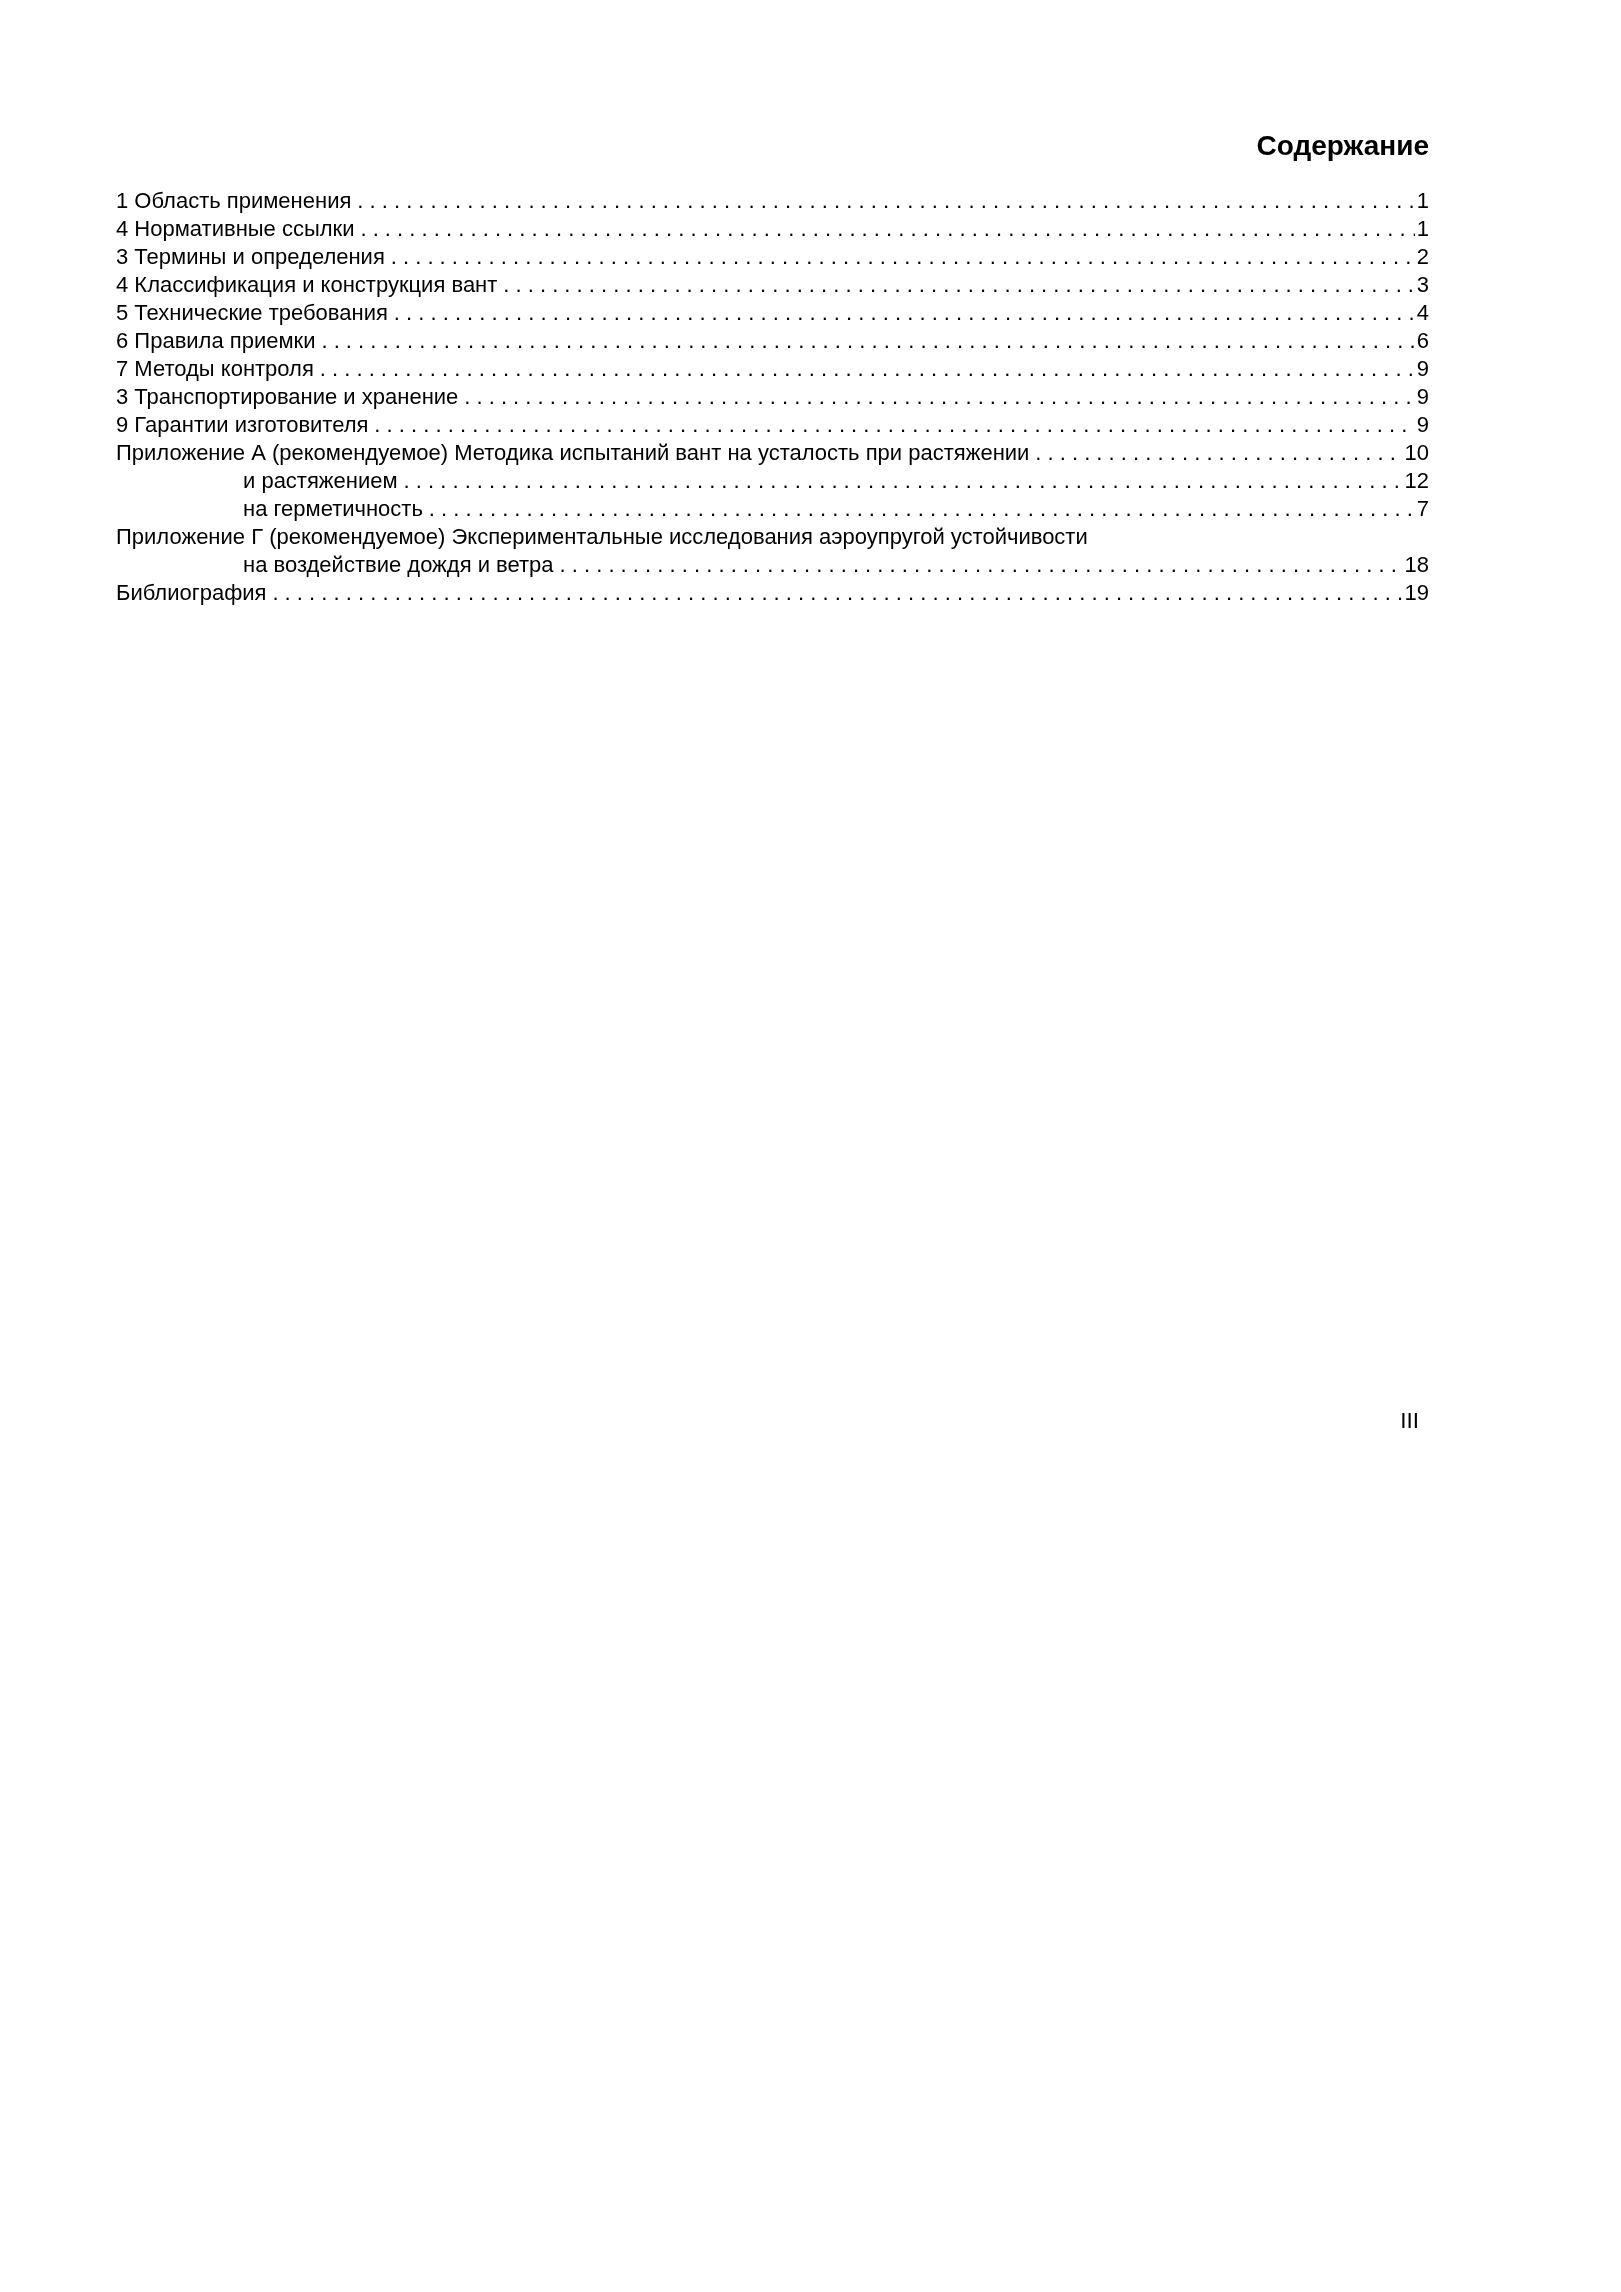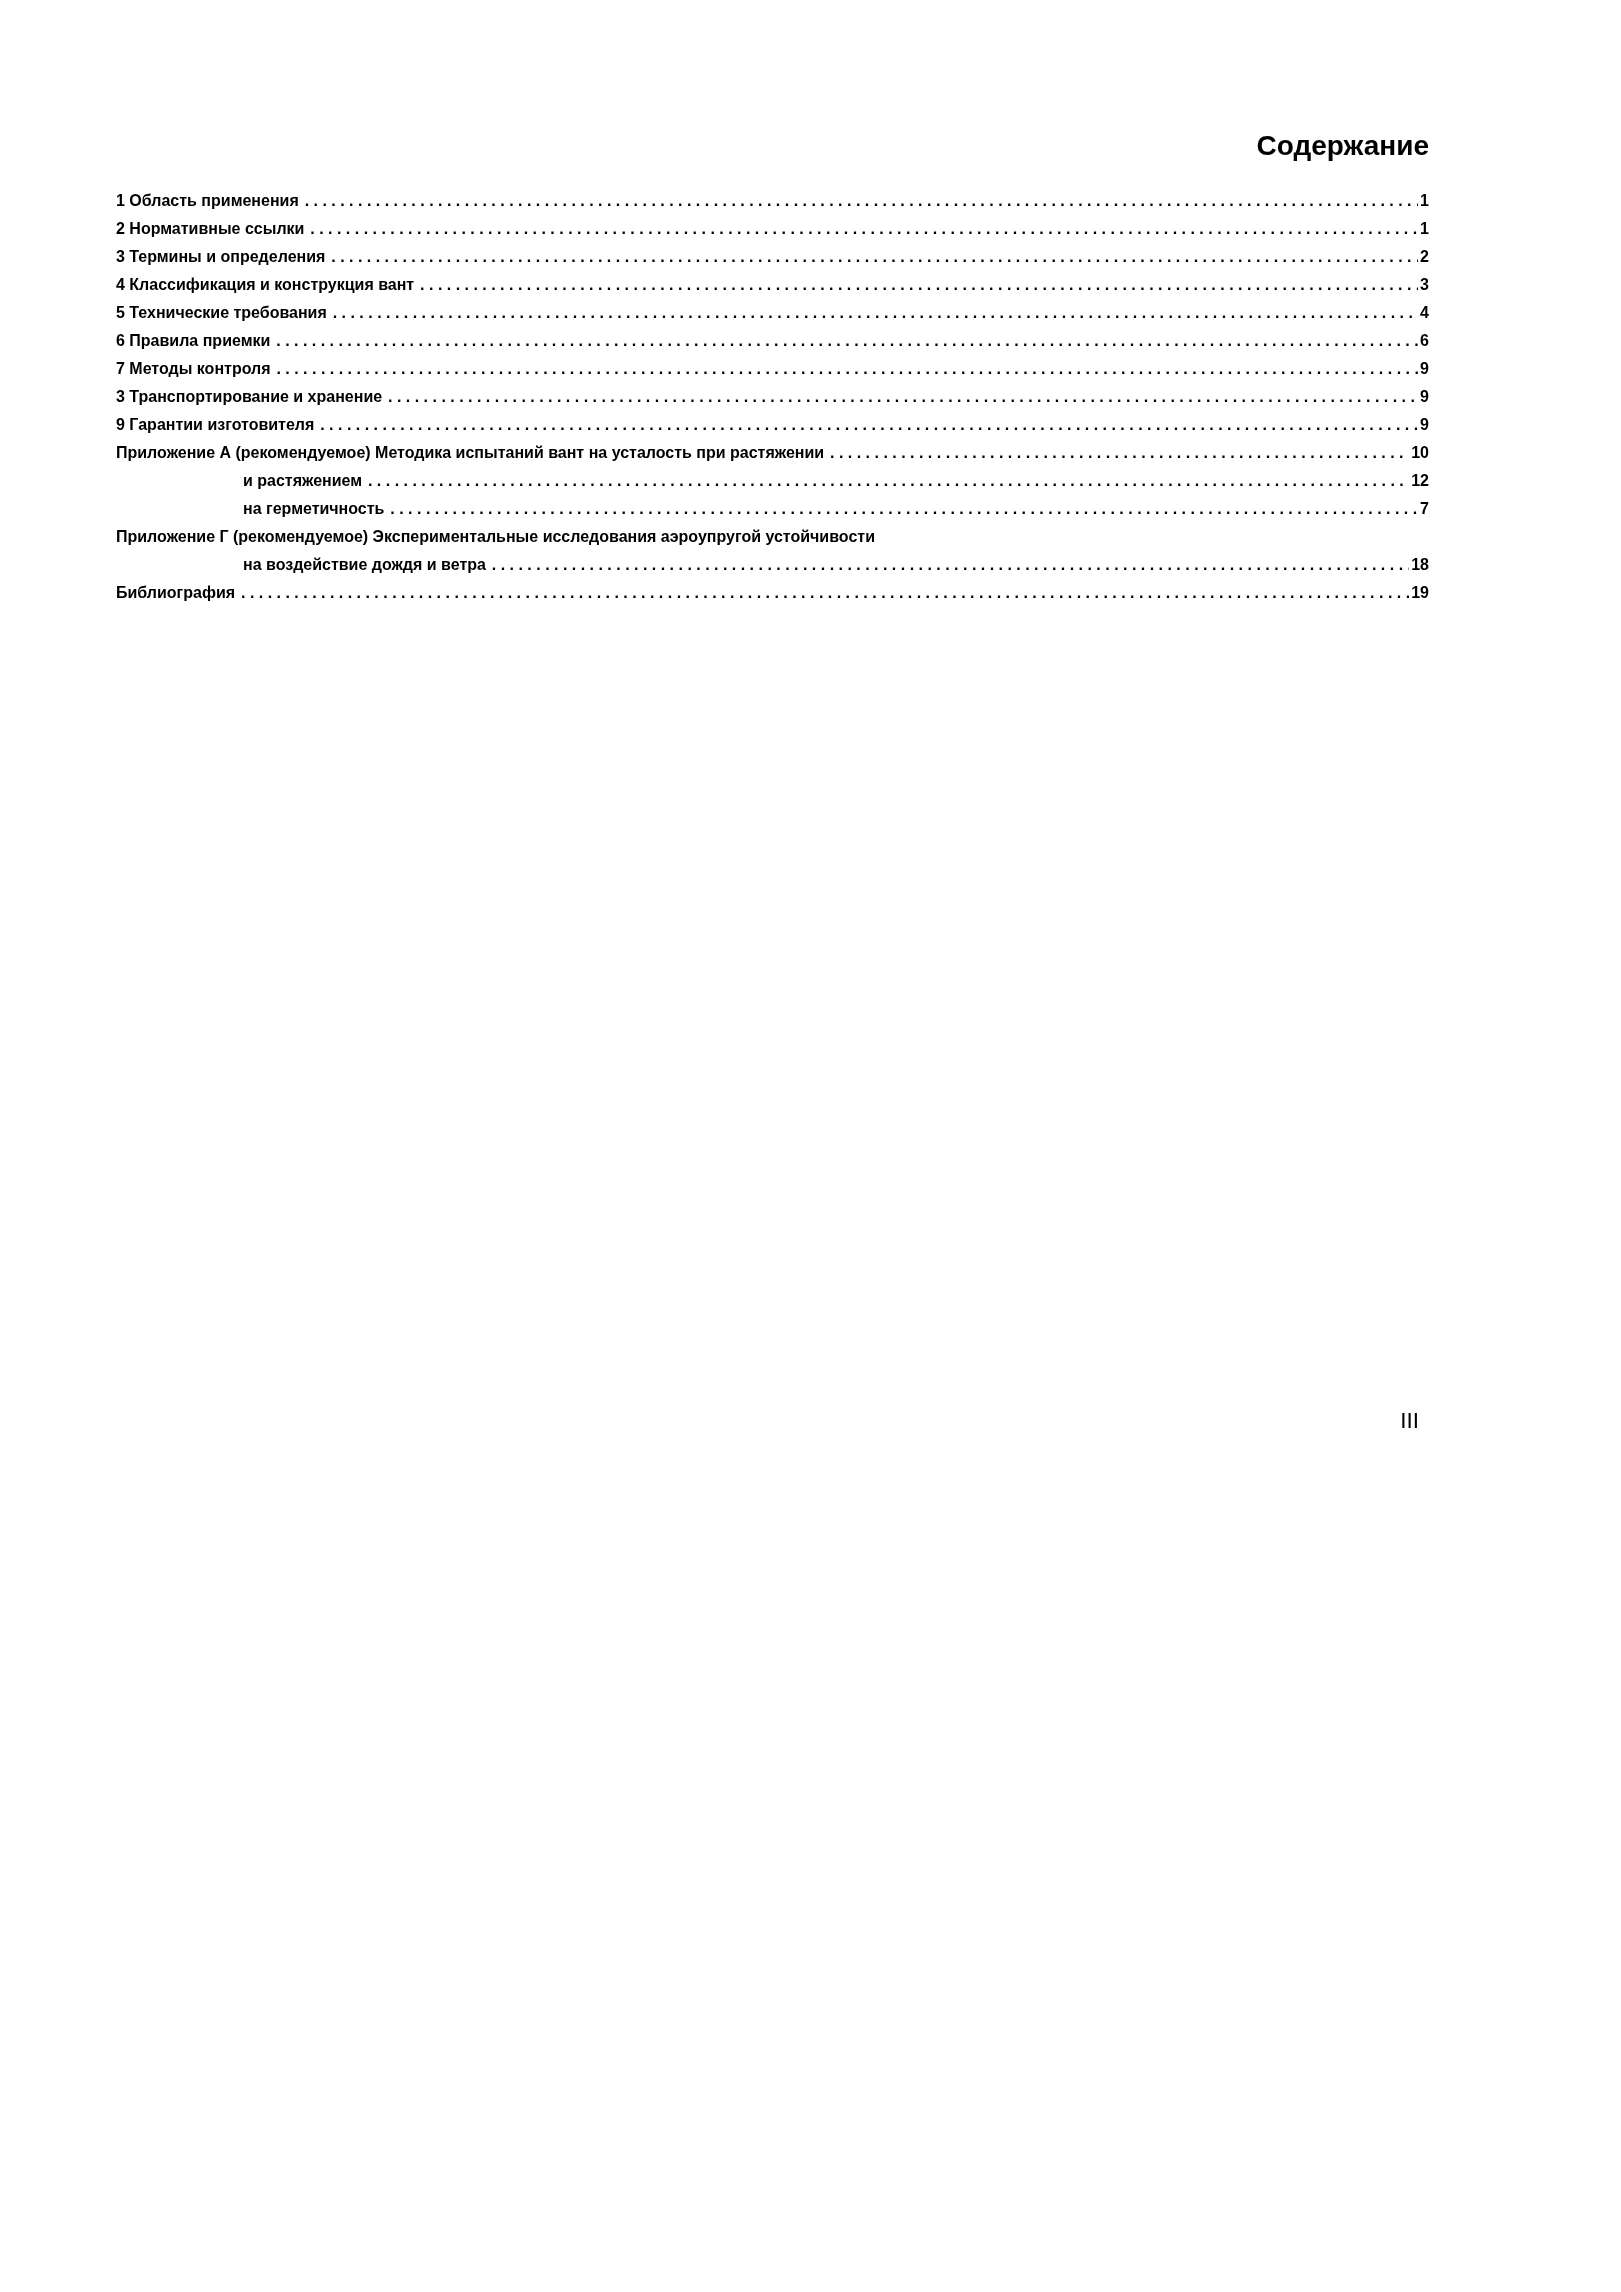--- a/index.html
+++ b/index.html
@@ -34,23 +34,22 @@
   }
   .title {
     margin: 33px 0 0 0;
     text-align: right;
     font-weight: bold;
     font-size: 28px;
     line-height: 1.1;
   }
   .toc {
     margin-top: 25.5px;
-    font-size: 16px;
+    font-size: 22px;
     line-height: 28px;
-    font-weight: bold;
   }
   .toc-line {
     white-space: nowrap;
   }
   .toc-row {
     display: flex;
     align-items: baseline;
   }
   .toc-label {
     flex: 0 0 auto;
@@ -84,21 +83,21 @@
 <div class="page">
   <div class="content">
     <h1 class="title">Содержание</h1>
     <div class="toc">
         <div class="toc-row">
           <span class="toc-label">1 Область применения</span>
           <span class="toc-dots">. . . . . . . . . . . . . . . . . . . . . . . . . . . . . . . . . . . . . . . . . . . . . . . . . . . . . . . . . . . . . . . . . . . . . . . . . . . . . . . . . . . . . . . . . . . . . . . . . . . . . . . . . . . . . . . . . . . . . . . . . . . . . . . . . . . . . . . . . . . . . . . . . . . . . . . . . . . . . . . . . . . . . . . . . . . . . . . . . . . . . . . . . . . . . . . . . . . . . . . . . . . . . . . . . . . . . . . . . . . . </span>
           <span class="toc-page">1</span>
         </div>
         <div class="toc-row">
-          <span class="toc-label">2 Нормативные ссылки</span>
+          <span class="toc-label">4 Нормативные ссылки</span>
           <span class="toc-dots">. . . . . . . . . . . . . . . . . . . . . . . . . . . . . . . . . . . . . . . . . . . . . . . . . . . . . . . . . . . . . . . . . . . . . . . . . . . . . . . . . . . . . . . . . . . . . . . . . . . . . . . . . . . . . . . . . . . . . . . . . . . . . . . . . . . . . . . . . . . . . . . . . . . . . . . . . . . . . . . . . . . . . . . . . . . . . . . . . . . . . . . . . . . . . . . . . . . . . . . . . . . . . . . . . . . . . . . . . . . . </span>
           <span class="toc-page">1</span>
         </div>
         <div class="toc-row">
           <span class="toc-label">3 Термины и определения</span>
           <span class="toc-dots">. . . . . . . . . . . . . . . . . . . . . . . . . . . . . . . . . . . . . . . . . . . . . . . . . . . . . . . . . . . . . . . . . . . . . . . . . . . . . . . . . . . . . . . . . . . . . . . . . . . . . . . . . . . . . . . . . . . . . . . . . . . . . . . . . . . . . . . . . . . . . . . . . . . . . . . . . . . . . . . . . . . . . . . . . . . . . . . . . . . . . . . . . . . . . . . . . . . . . . . . . . . . . . . . . . . . . . . . . . . . </span>
           <span class="toc-page">2</span>
         </div>
         <div class="toc-row">
           <span class="toc-label">4 Классификация и конструкция вант</span>

